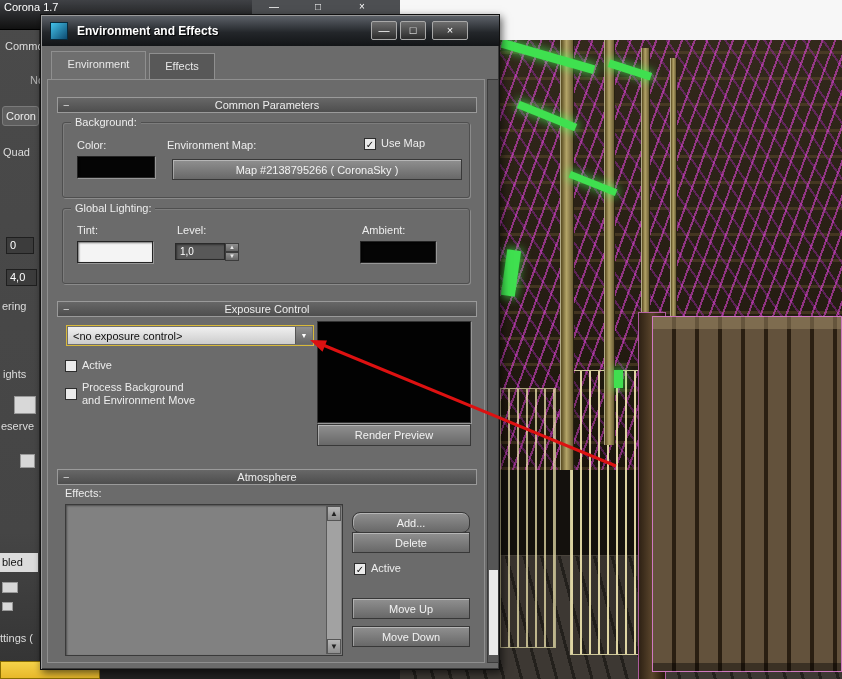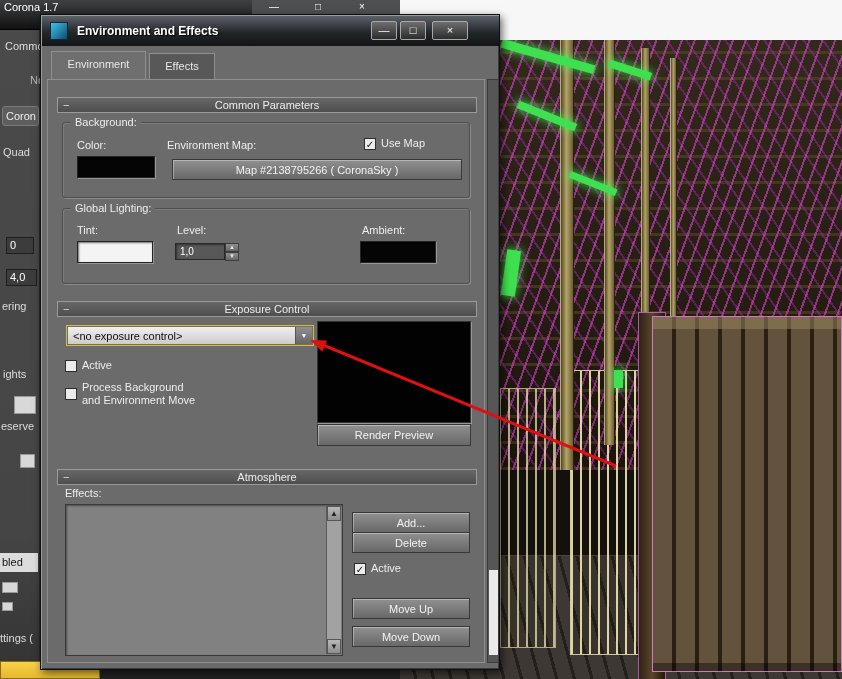--- a/index.html
+++ b/index.html
@@ -243,21 +243,21 @@
       <span class="minus">−</span>
       <span>Atmosphere</span>
     </div>
     <span class="lbl" style="left:17px;top:407px;">Effects:</span>
     <div class="listbox" style="left:17px;top:424px;width:278px;height:152px;">
       <div class="list-scroll">
         <span class="ls-btn ls-up">▲</span>
         <span class="ls-btn ls-down">▼</span>
       </div>
     </div>
-    <div class="btn" style="left:304px;top:432px;width:118px;height:21px;">Add...</div>
+    <div class="btn" style="left:304px;top:432px;width:118px;height:21px;border-radius:8px;">Add...</div>
     <div class="btn" style="left:304px;top:452px;width:118px;height:21px;">Delete</div>
     <div class="chk" style="left:306px;top:482px;">
       <span class="box">✓</span>
       <span class="chk-lbl">Active</span>
     </div>
     <div class="btn" style="left:304px;top:518px;width:118px;height:21px;">Move Up</div>
     <div class="btn" style="left:304px;top:546px;width:118px;height:21px;">Move Down</div>
   </div>
 
   <div class="dlg-scroll">

